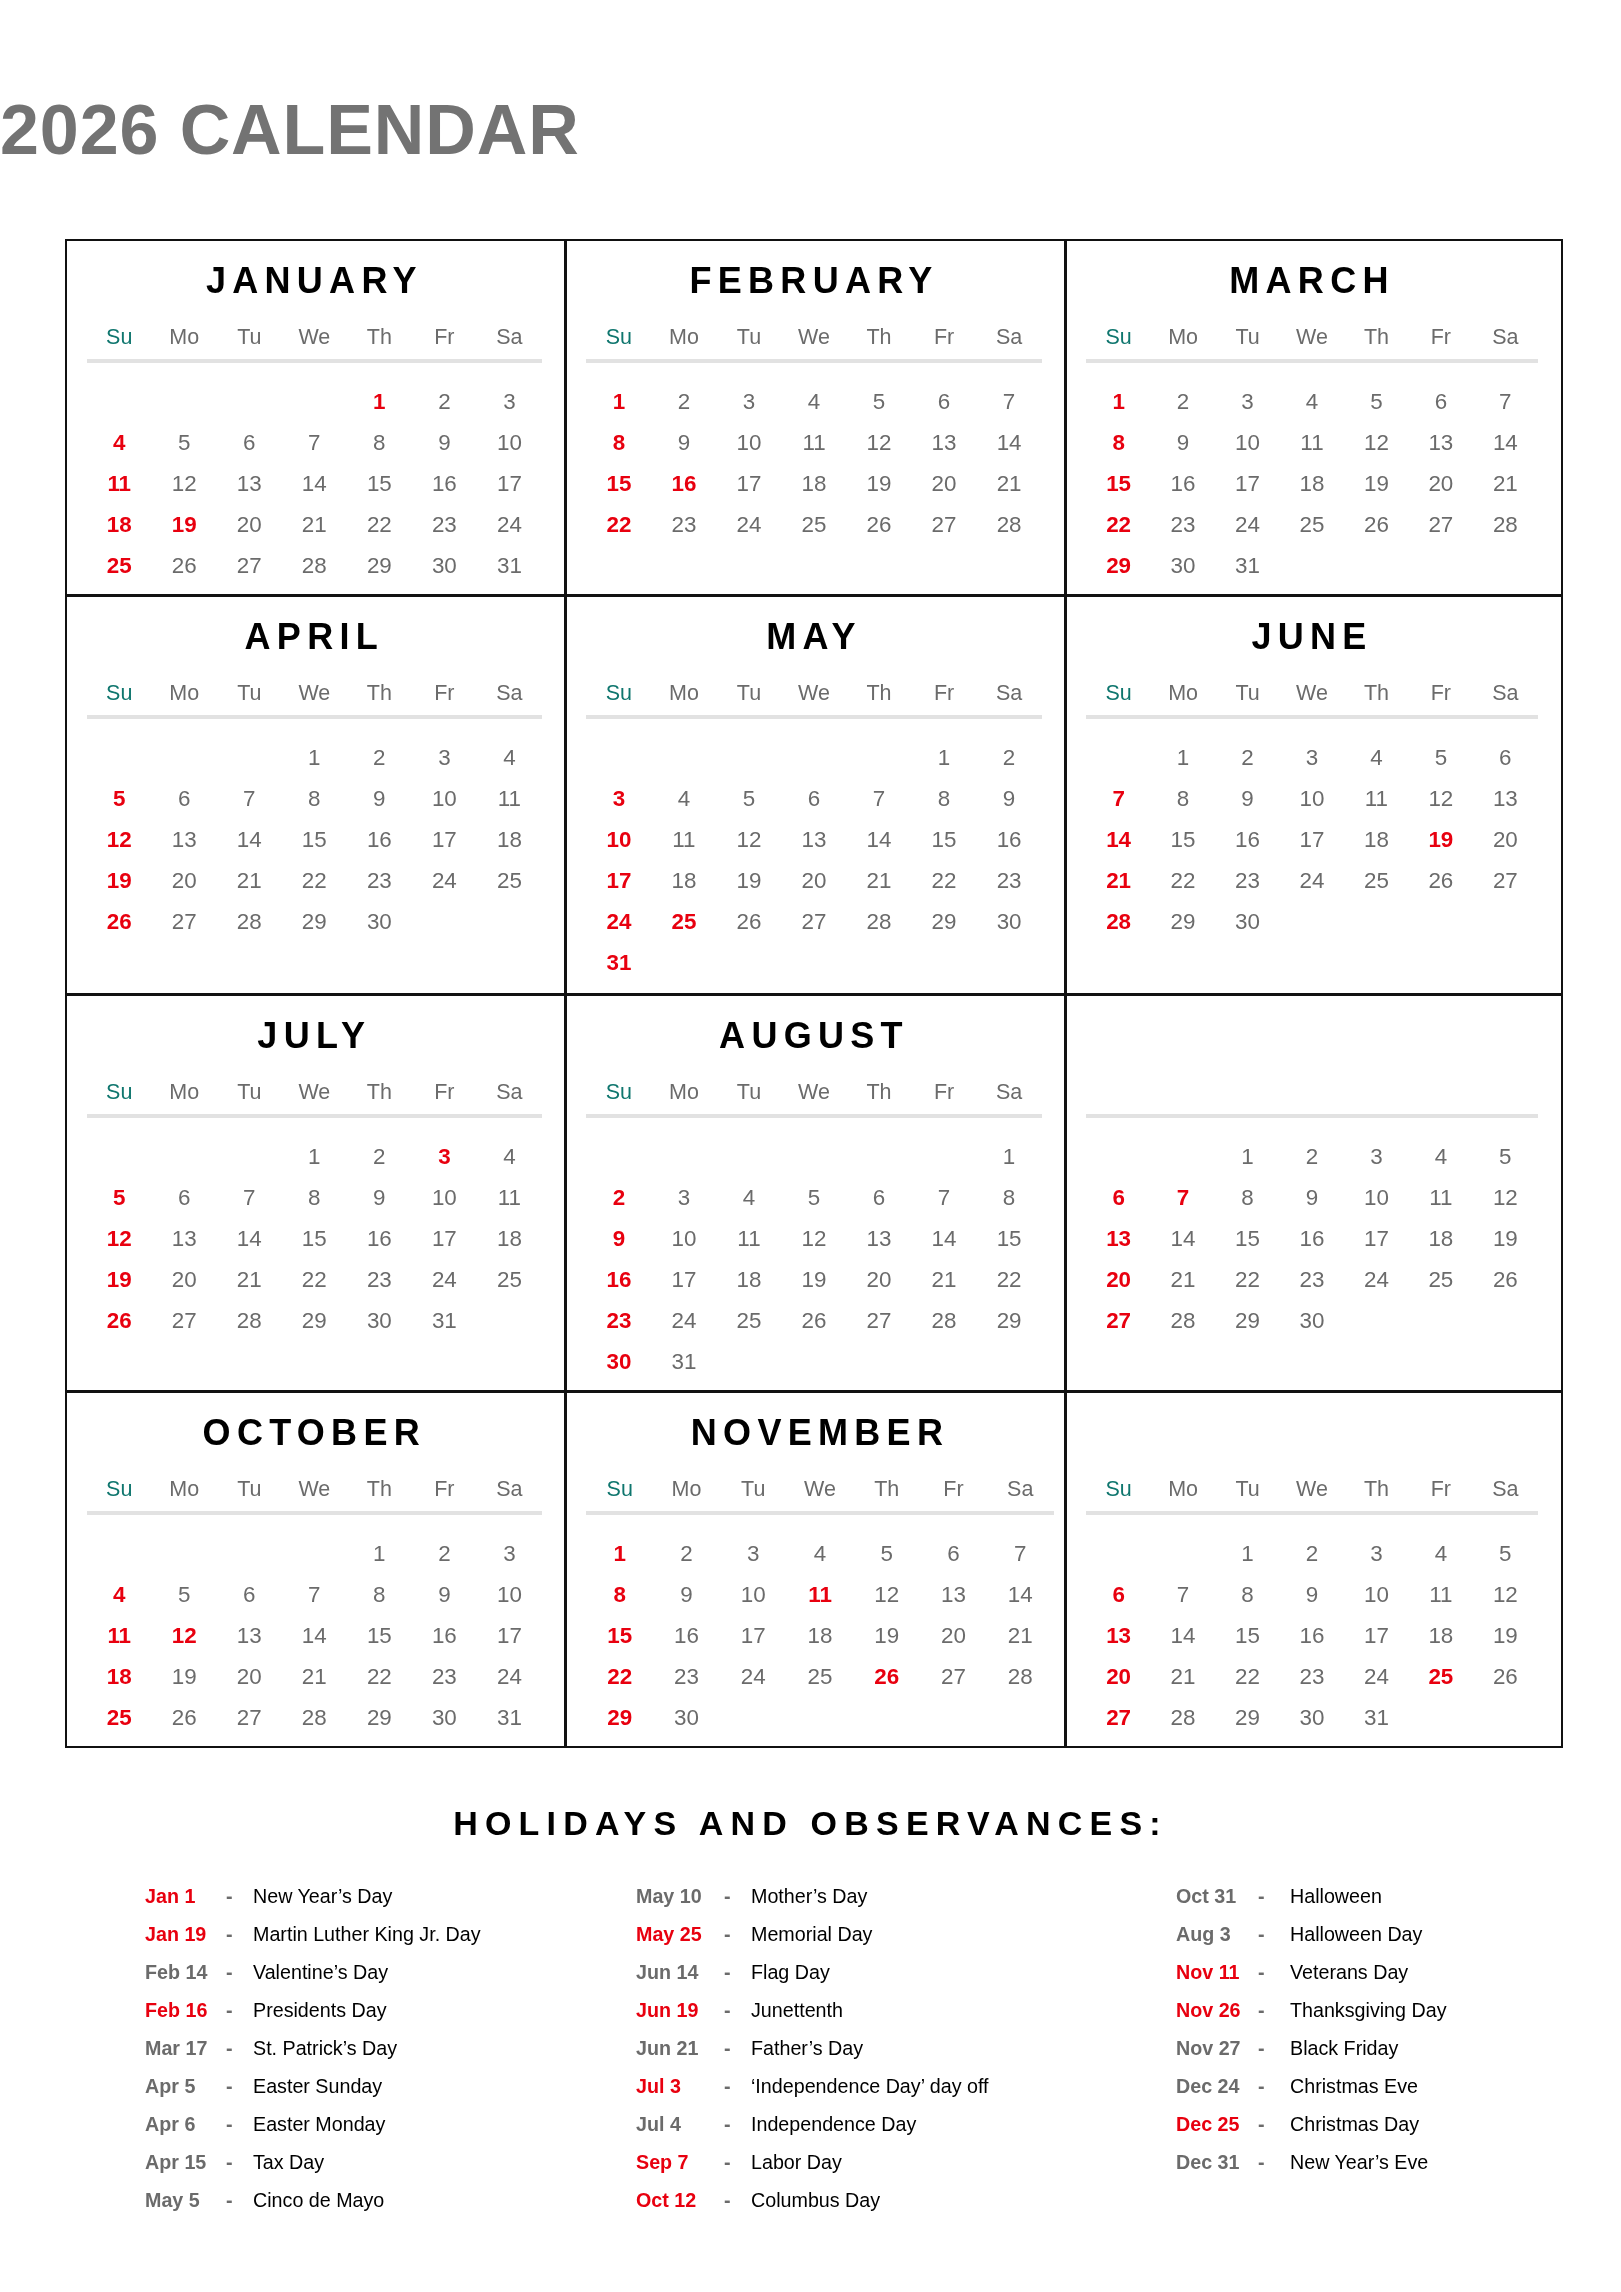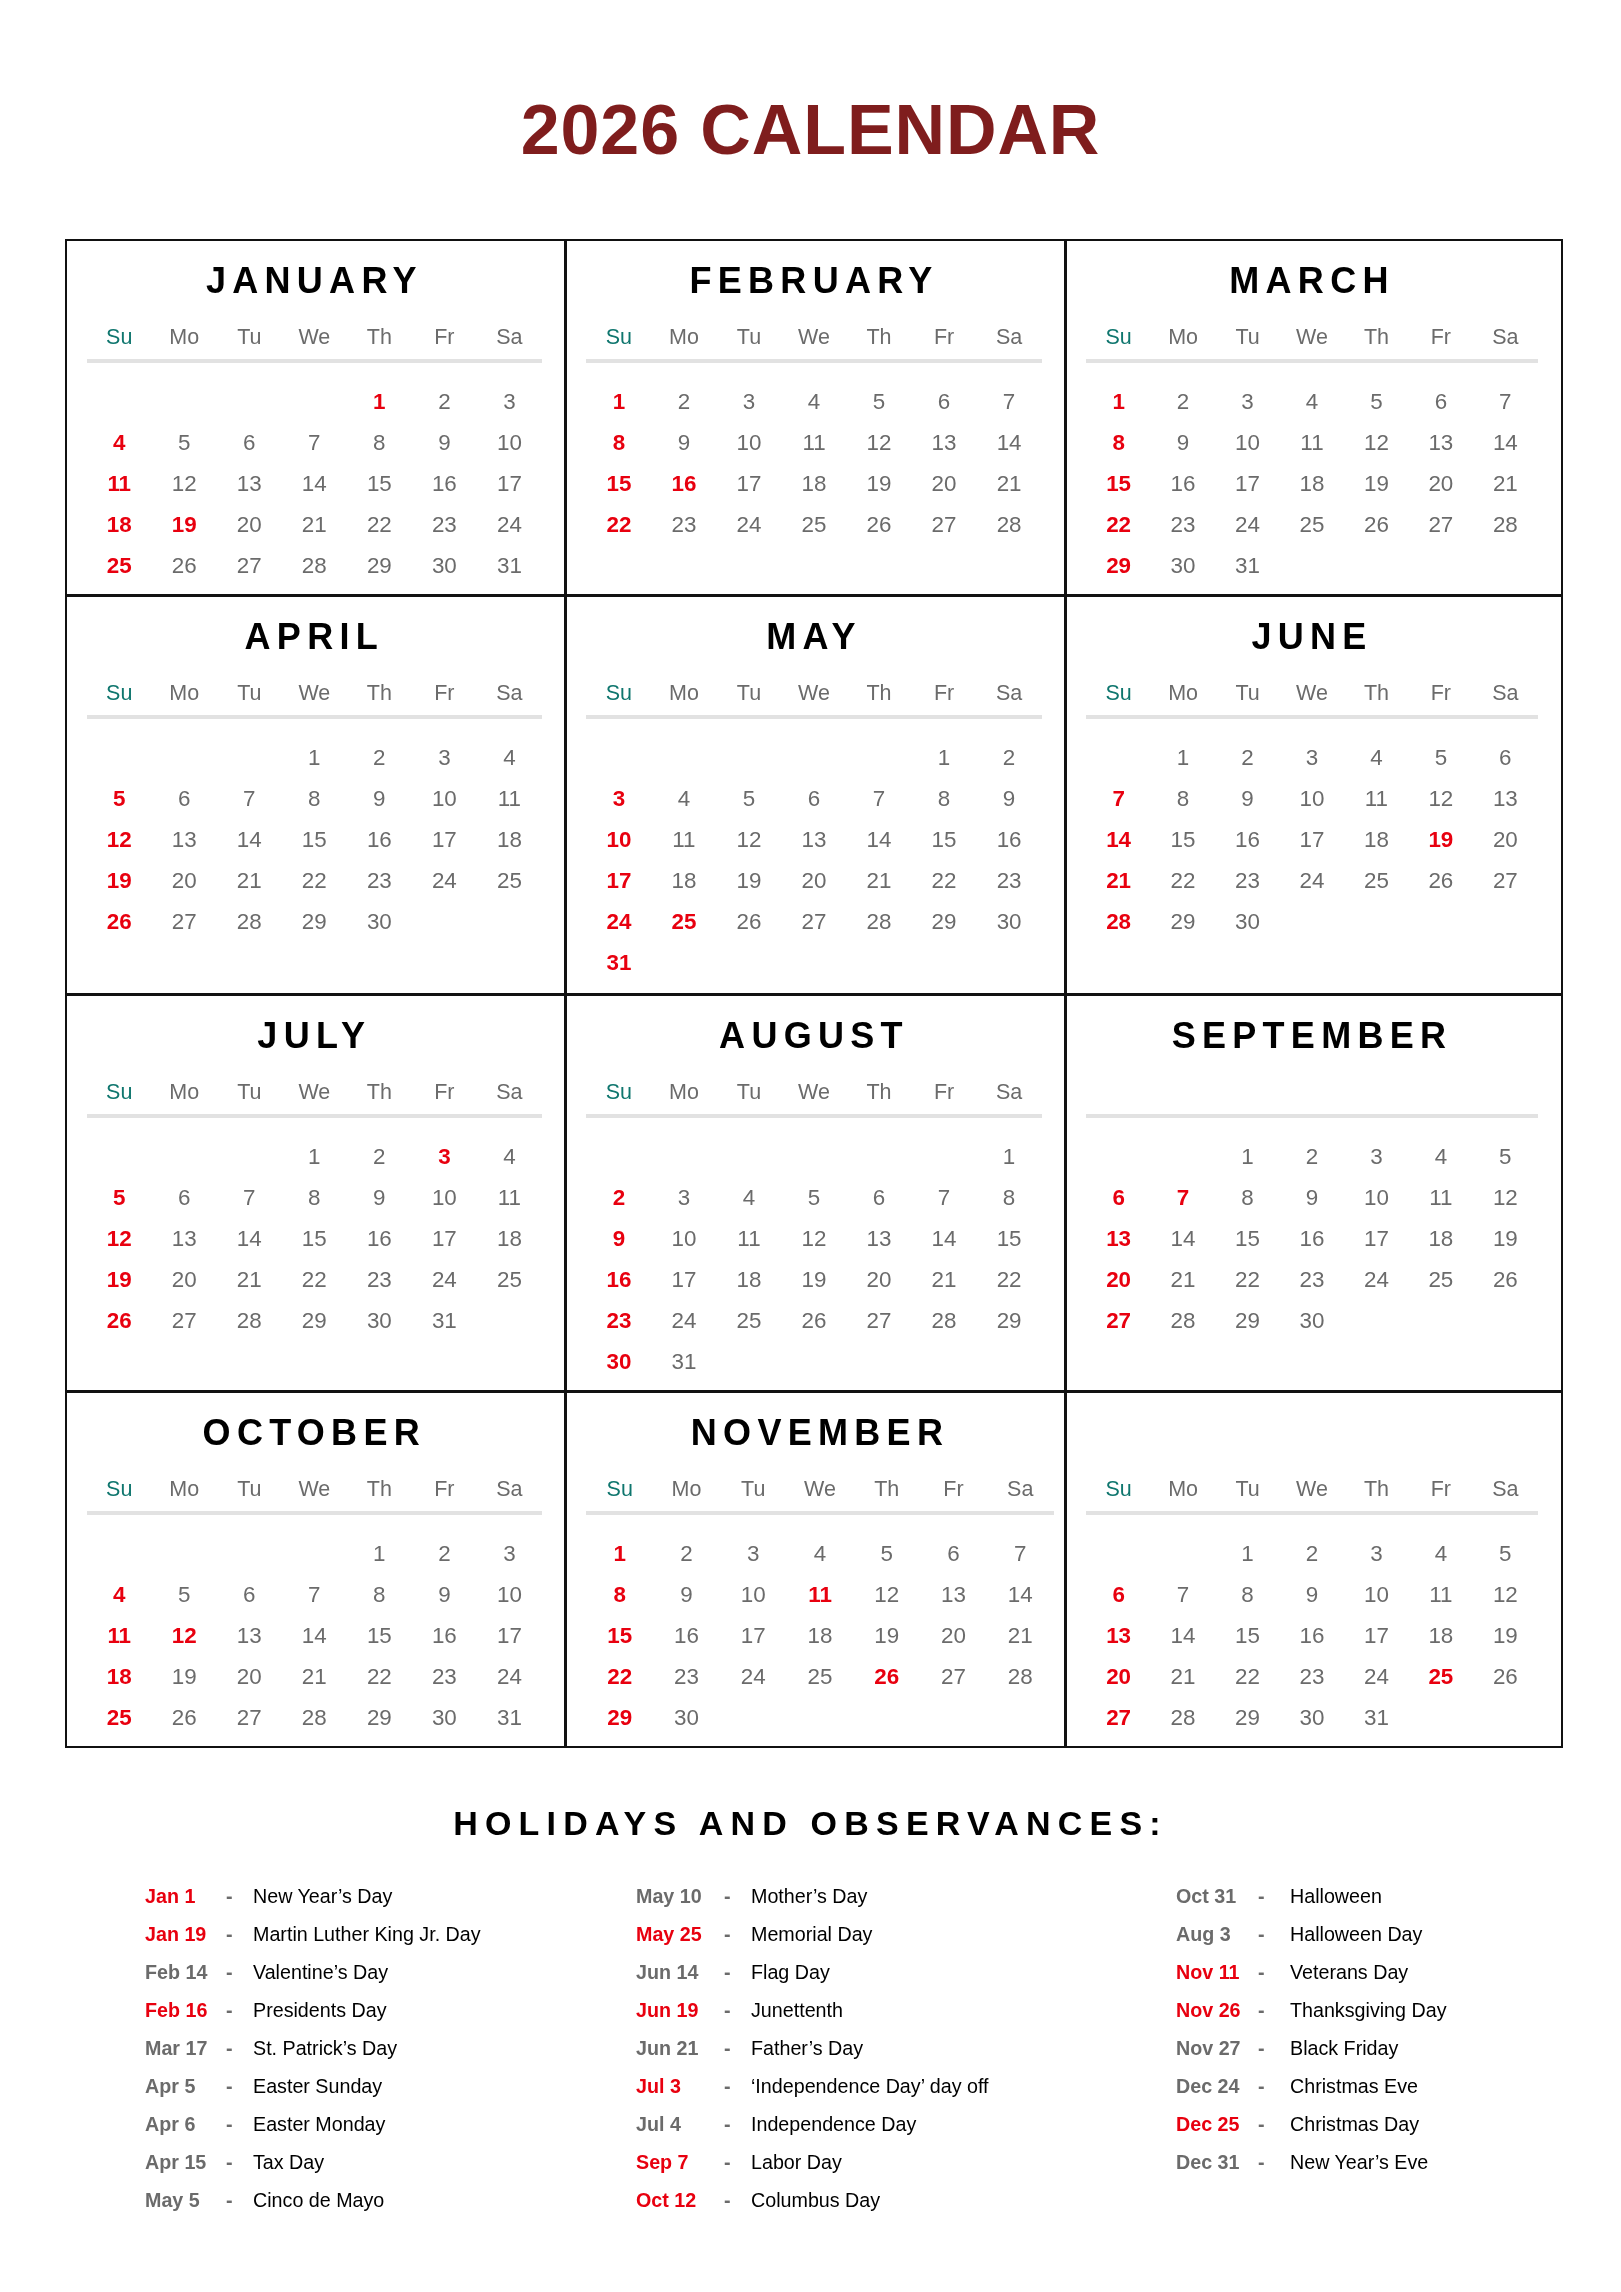--- a/index.html
+++ b/index.html
@@ -2,21 +2,21 @@
 <html style="font-size:14.3px"><head>
 <meta charset="utf-8">
 <style>
   html, body { margin: 0; padding: 0; background: #ffffff; }
   body {
     width: 1621px; height: 2293px; position: relative; overflow: hidden;
     font-family: "Liberation Sans", "DejaVu Sans", sans-serif;
   }
   .page-title {
     position: absolute; left: 0; top: 90px; width: 1621px;
-    text-align: center; font-size: 70px; font-weight: 700; color: #7f1d1d;
+    text-align: left; font-size: 70px; font-weight: 700; color: #737373;
     letter-spacing: 0.9px; line-height: 81px;
   }
   .grid {
     position: absolute; left: 65px; top: 239px; width: 1498px; height: 1509px;
     border: 2.7px solid #111; box-sizing: border-box;
   }
   .month {
     position: absolute; box-sizing: border-box;
   }
   .v-line { position: absolute; width: 2.7px; background: #111; }
@@ -557,21 +557,20 @@
           <span>31</span>
           <span></span>
           <span></span>
           <span></span>
           <span></span>
           <span></span>
         </div>
       </div>
     </div>
     <div class="month" style="left: 997px; top: 752px; width: 496px; height: 397px;">
-      <div class="month-name">SEPTEMBER</div>
       <div class="weekdays"></div>
       <div class="sep"></div>
       <div class="weeks">
         <div class="week">
           <span></span>
           <span></span>
           <span>1</span>
           <span>2</span>
           <span>3</span>
           <span>4</span>

